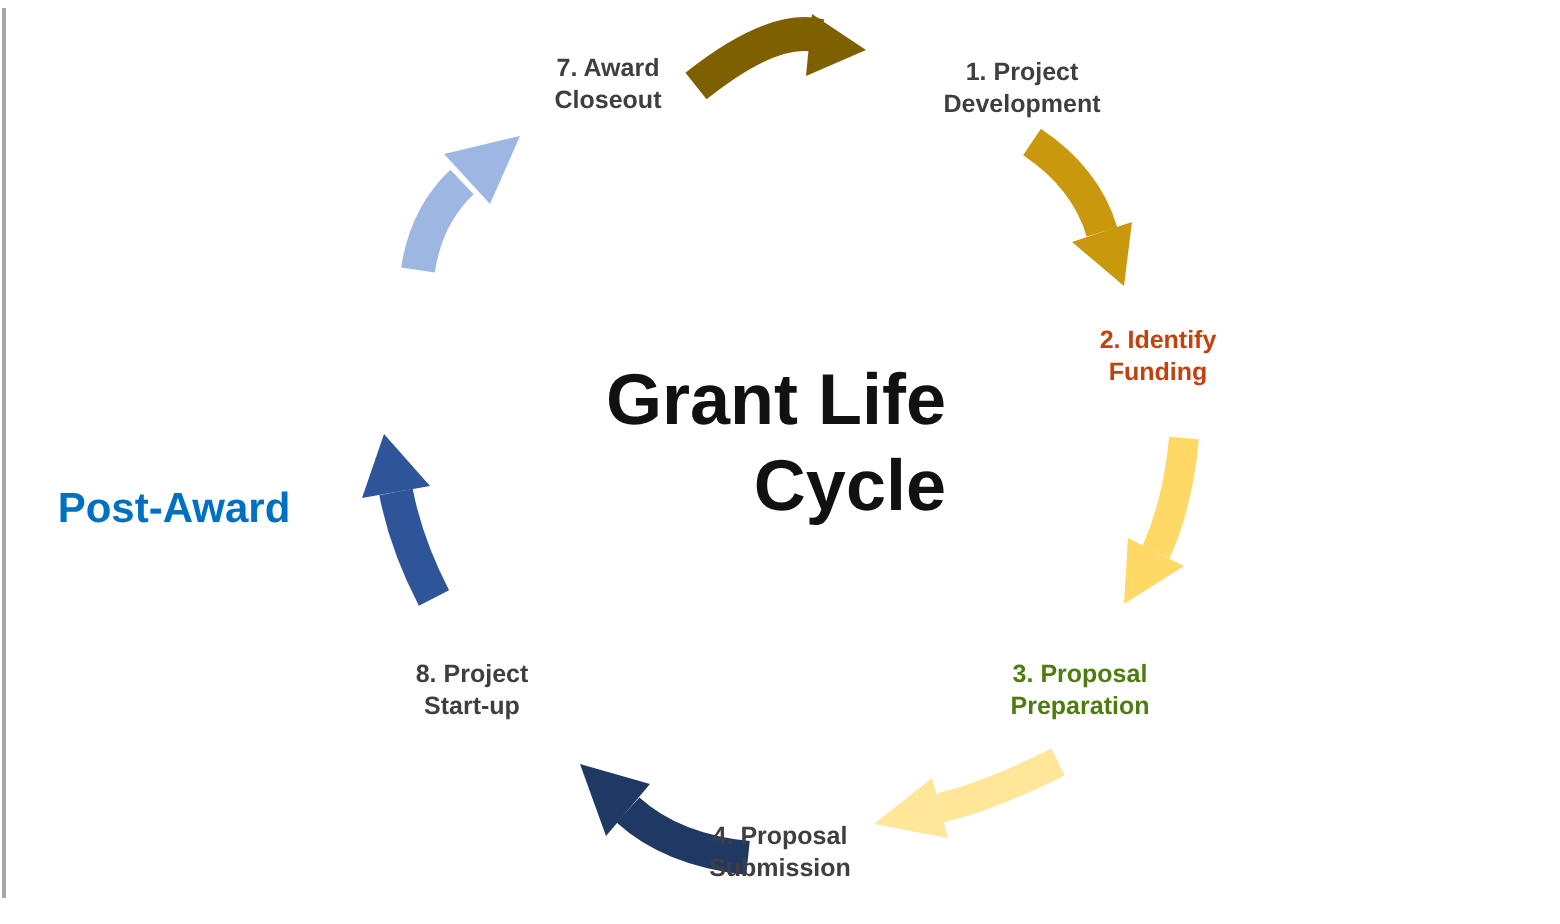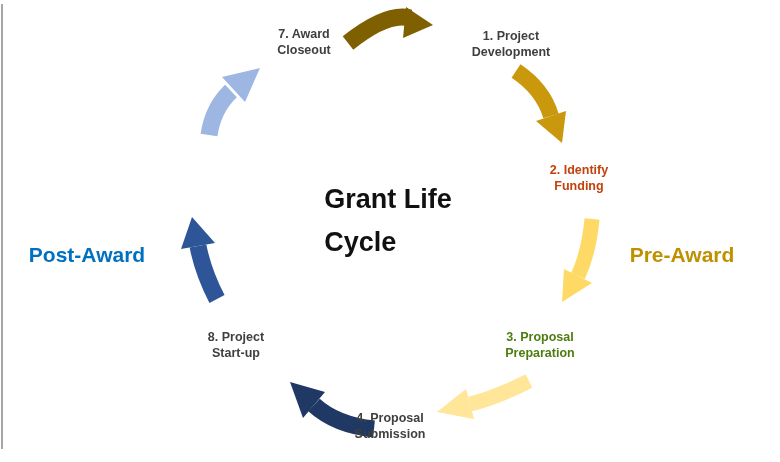--- a/index.html
+++ b/index.html
@@ -21,23 +21,23 @@
   .arrow-layer {
     position: absolute;
     left: 0;
     top: 0;
   }
   .center-title {
     position: absolute;
     left: 388px;
     top: 221px;
     transform: translate(-50%, -50%);
-    text-align: left;
+    text-align: right;
     font-weight: 700;
-    font-size: 27px;
+    font-size: 36px;
     line-height: 43px;
     letter-spacing: 0px;
     white-space: nowrap;
   }
   .stage-label {
     position: absolute;
     transform: translate(-50%, -50%);
     text-align: center;
     font-weight: 700;
     font-size: 12.5px;
@@ -137,15 +137,14 @@
   </div>
 
 
   <div class="stage-label stage-7" style="color: rgb(63, 63, 63);">
     <div>7. Award</div>
     <div>Closeout</div>
   </div>
 
   <div class="phase-label phase-post" style="color: rgb(0, 112, 192);">Post-Award</div>
 
-  <div class="phase-label phase-pre" style="color: rgb(191, 144, 0);">Pre-Award</div>
 
 </div>
 
 </body></html>

